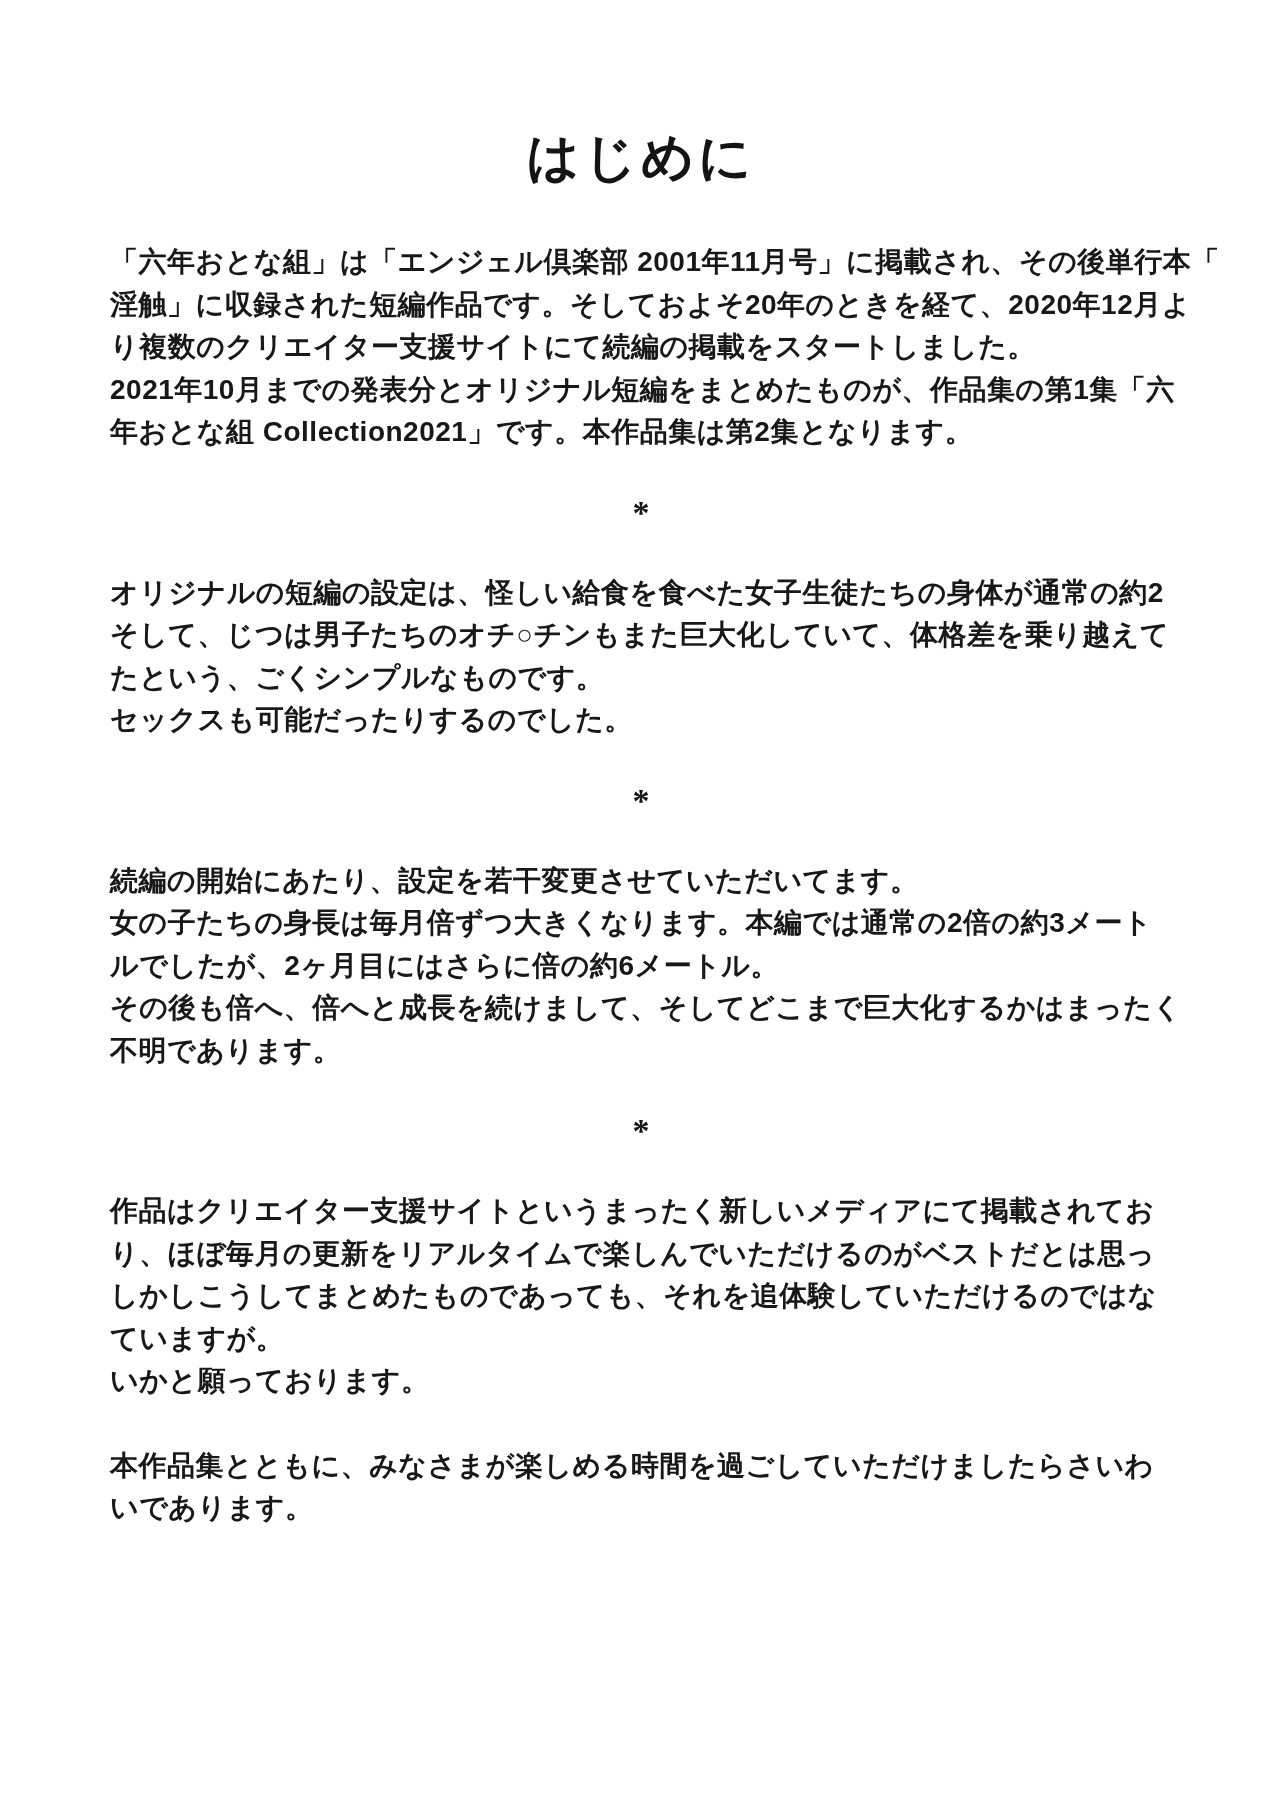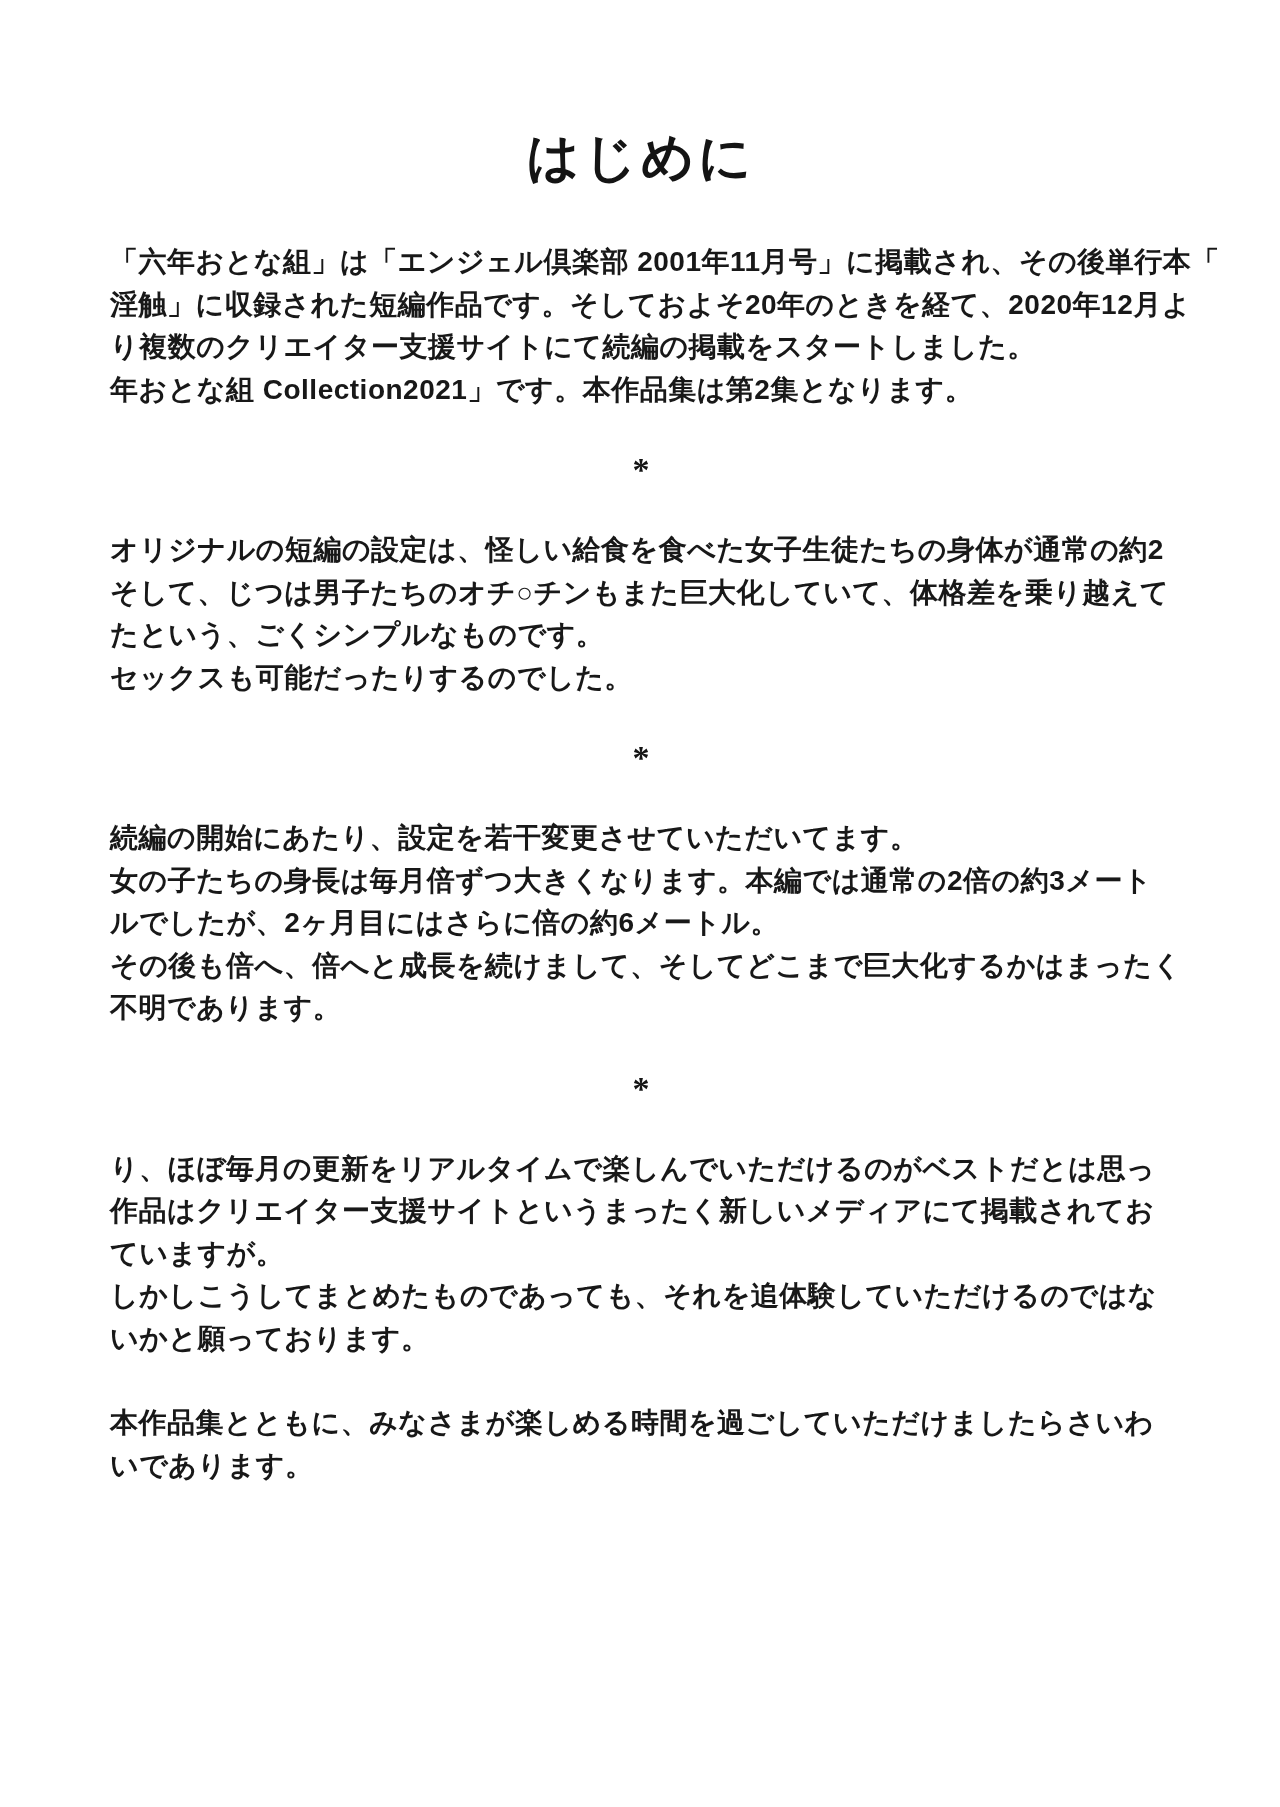--- a/index.html
+++ b/index.html
@@ -79,20 +79,21 @@
 <body>
 
 <div class="page">
 
   <h1 class="title">はじめに</h1>
 
   <section class="para para-first">
     <div class="line">「六年おとな組」は「エンジェル倶楽部 2001年11月号」に掲載され、その後単行本「</div>
     <div class="line">淫触」に収録された短編作品です。そしておよそ20年のときを経て、2020年12月よ</div>
     <div class="line">り複数のクリエイター支援サイトにて続編の掲載をスタートしました。</div>
+    <div class="line">2021年10月までの発表分とオリジナル短編をまとめたものが、作品集の第1集「六</div>
     <div class="line">年おとな組 Collection2021」です。本作品集は第2集となります。</div>
   </section>
 
   <div class="sep">*</div>
 
   <section class="para">
     <div class="line">オリジナルの短編の設定は、怪しい給食を食べた女子生徒たちの身体が通常の約2</div>
     <div class="line">そして、じつは男子たちのオチ○チンもまた巨大化していて、体格差を乗り越えて</div>
     <div class="line">たという、ごくシンプルなものです。</div>
     <div class="line">セックスも可能だったりするのでした。</div>
@@ -104,24 +105,24 @@
     <div class="line">続編の開始にあたり、設定を若干変更させていただいてます。</div>
     <div class="line">女の子たちの身長は毎月倍ずつ大きくなります。本編では通常の2倍の約3メート</div>
     <div class="line">ルでしたが、2ヶ月目にはさらに倍の約6メートル。</div>
     <div class="line">その後も倍へ、倍へと成長を続けまして、そしてどこまで巨大化するかはまったく</div>
     <div class="line">不明であります。</div>
   </section>
 
   <div class="sep">*</div>
 
   <section class="para">
+    <div class="line">作品はクリエイター支援サイトというまったく新しいメディアにて掲載されてお</div>
     <div class="line">り、ほぼ毎月の更新をリアルタイムで楽しんでいただけるのがベストだとは思っ</div>
-    <div class="line">作品はクリエイター支援サイトというまったく新しいメディアにて掲載されてお</div>
+    <div class="line">しかしこうしてまとめたものであっても、それを追体験していただけるのではな</div>
     <div class="line">ていますが。</div>
-    <div class="line">しかしこうしてまとめたものであっても、それを追体験していただけるのではな</div>
     <div class="line">いかと願っております。</div>
   </section>
 
   <section class="para para-last">
     <div class="line">本作品集とともに、みなさまが楽しめる時間を過ごしていただけましたらさいわ</div>
     <div class="line">いであります。</div>
   </section>
 
   <div class="signature">
     <span class="sig-date">2022年12月吉日</span>

